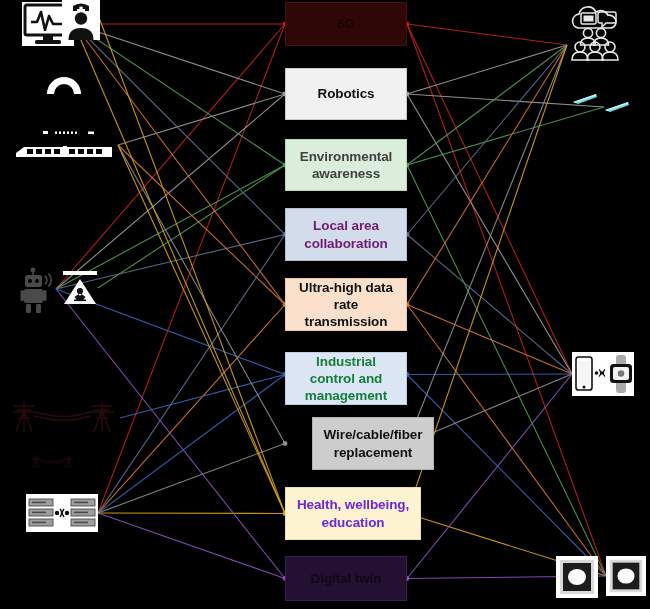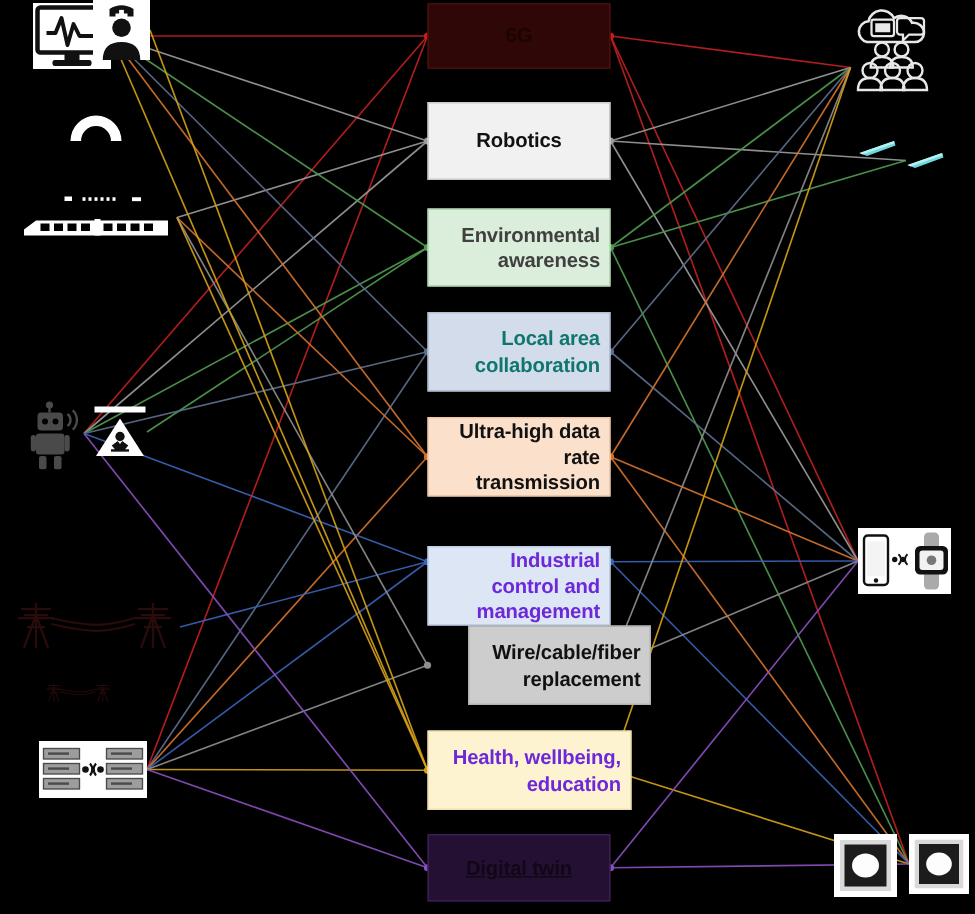--- a/index.html
+++ b/index.html
@@ -16,21 +16,21 @@
     position:absolute;
     box-sizing:border-box;
     display:flex;align-items:center;justify-content:center;
     text-align:center;
     font-weight:bold;
     font-size:13.5px;
     line-height:1.28;
     padding:4px 6px;
     letter-spacing:-0.1px;
   }
-  .node-box span{display:block;text-align:right;}
+  .node-box span{display:block;}
 
   .icon-wrap{position:absolute;}
   .icon-chip{
     box-sizing:border-box;
     display:flex;align-items:center;justify-content:center;
     background:#fff;
   }
   .icon-plain{background:transparent;}
 
   svg{display:block;}
@@ -114,36 +114,36 @@
   <div id="center-nodes">
       <div class="node-box" style="left: 285px; top: 2px; width: 122px; height: 44px; background: rgb(48, 7, 7); border: 1px solid rgb(74, 14, 14); color: rgb(26, 4, 4);">
         <span>6G</span>
       </div>
       <div class="node-box" style="left: 285px; top: 68px; width: 122px; height: 52px; background: rgb(241, 241, 241); border: 1px solid rgb(201, 201, 201); color: rgb(17, 17, 17);">
         <span>Robotics</span>
       </div>
       <div class="node-box" style="left: 285px; top: 139px; width: 122px; height: 52px; background: rgb(219, 238, 219); border: 1px solid rgb(181, 217, 181); color: #404040;">
         <span>Environmental awareness</span>
       </div>
-      <div class="node-box" style="left: 285px; top: 208px; width: 122px; height: 53px; background: rgb(211, 220, 234); border: 1px solid rgb(179, 192, 212); color: #0f766e;">
+      <div class="node-box" style="left: 285px; top: 208px; width: 122px; height: 53px; background: rgb(211, 220, 234); border: 1px solid rgb(179, 192, 212); color: #701a75;">
         <span>Local area collaboration</span>
       </div>
       <div class="node-box" style="left: 285px; top: 278px; width: 122px; height: 53px; background: rgb(251, 224, 204); border: 1px solid rgb(240, 199, 167); color: rgb(17, 17, 17);">
         <span>Ultra-high data rate transmission</span>
       </div>
-      <div class="node-box" style="left: 285px; top: 364px; width: 122px; height: 53px; background: rgb(220, 230, 245); border: 1px solid rgb(189, 208, 234); color: #6d28d9;">
+      <div class="node-box" style="left: 285px; top: 352px; width: 122px; height: 53px; background: rgb(220, 230, 245); border: 1px solid rgb(189, 208, 234); color: #15803d;">
         <span>Industrial control and management</span>
       </div>
       <div class="node-box" style="left: 285px; top: 417px; width: 122px; height: 53px; background: rgb(205, 205, 205); border: 1px solid rgb(178, 178, 178); color: rgb(17, 17, 17); margin-left: 27px;">
         <span>Wire/cable/fiber replacement</span>
       </div>
       <div class="node-box" style="left: 285px; top: 487px; width: 136px; height: 53px; background: rgb(253, 243, 208); border: 1px solid rgb(239, 224, 172); color: #6d28d9;">
         <span>Health, wellbeing, education</span>
       </div>
-      <div class="node-box" style="left: 285px; top: 556px; width: 122px; height: 45px; background: rgb(35, 16, 51); border: 1px solid rgb(58, 29, 82); color: rgb(18, 7, 22); text-decoration: underline;">
+      <div class="node-box" style="left: 285px; top: 556px; width: 122px; height: 45px; background: rgb(35, 16, 51); border: 1px solid rgb(58, 29, 82); color: rgb(18, 7, 22);">
         <span>Digital twin</span>
       </div>
     </div>
   <div id="left-icons">
       <div class="icon-wrap" title="Patient vital-signs monitor" style="left: 22px; top: 2px; width: 52px; height: 44px;">
         <div class="icon-chip" style="width: 100%; height: 100%;">
           <svg viewBox="0 0 52 44" width="100%" height="100%">
       <rect x="3" y="3" width="46" height="30" rx="2" fill="#fff" stroke="#111" stroke-width="3"></rect>
       <polyline points="9,20 15,20 19,10 23,28 27,14 31,22 43,22" fill="none" stroke="#111" stroke-width="2.6" stroke-linejoin="round"></polyline>
       <rect x="21" y="33" width="10" height="5" fill="#111"></rect>

